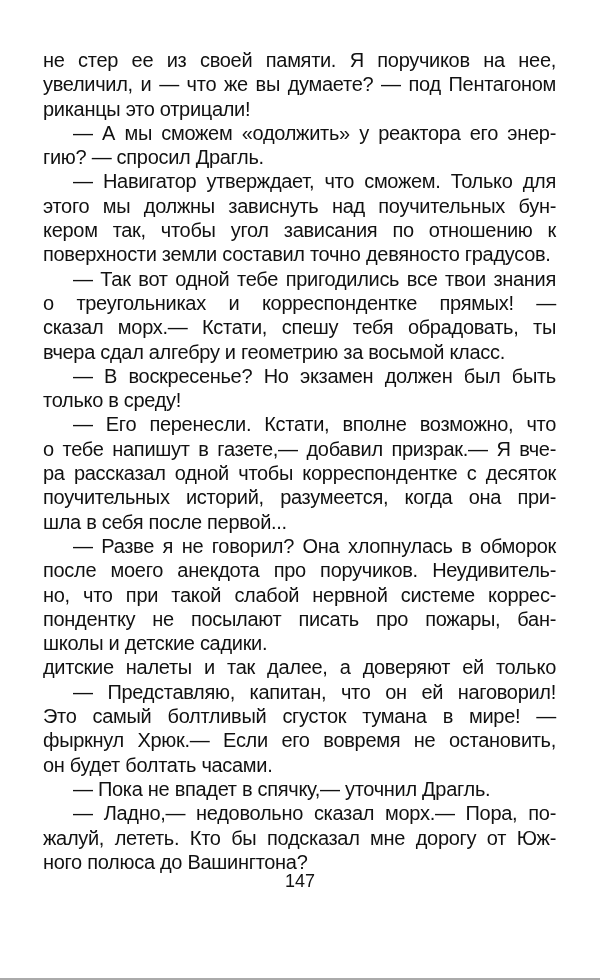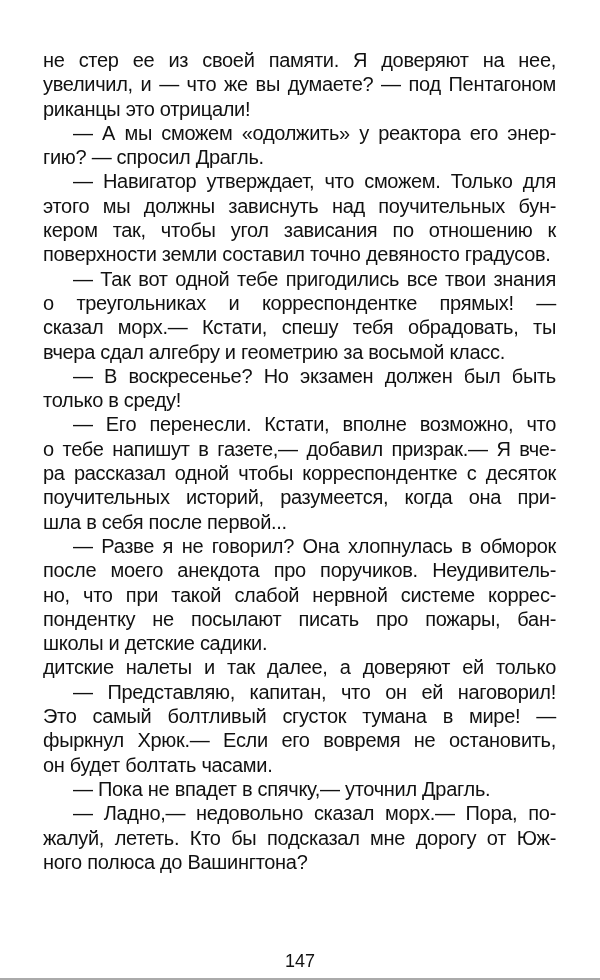--- a/index.html
+++ b/index.html
@@ -35,40 +35,40 @@
     .line.indent {
       padding-left: 30px;
     }
     .line.last {
       text-align-last: left;
     }
     .page-number {
       position: absolute;
       left: 0;
       width: 600px;
-      top: 951px;
+      top: 871px;
       text-align: center;
       font-family: "Liberation Sans", sans-serif;
       font-size: 18px;
       color: #111111;
     }
     .bottom-rule {
       position: absolute;
       left: 0;
       top: 978px;
       width: 600px;
       height: 2px;
       background: #aaaaaa;
     }
   </style>
 </head>
 <body>
 
 <div class="page" id="page-text">
-    <div class="line">не стер ее из своей памяти. Я доверяют на нее,</div>
+    <div class="line">не стер ее из своей памяти. Я поручиков на нее,</div>
     <div class="line">увеличил, и — что же вы думаете? — под Пентагоном</div>
     <div class="line last">риканцы это отрицали!</div>
     <div class="line indent">— А мы сможем «одолжить» у реактора его энер-</div>
     <div class="line last">гию? — спросил Драгль.</div>
     <div class="line indent">— Навигатор утверждает, что сможем. Только для</div>
     <div class="line">этого мы должны зависнуть над поучительных бун-</div>
     <div class="line">кером так, чтобы угол зависания по отношению к</div>
     <div class="line last">поверхности земли составил точно девяносто градусов.</div>
     <div class="line indent">— Так вот одной тебе пригодились все твои знания</div>
     <div class="line">о треугольниках и корреспондентке прямых! —</div>

